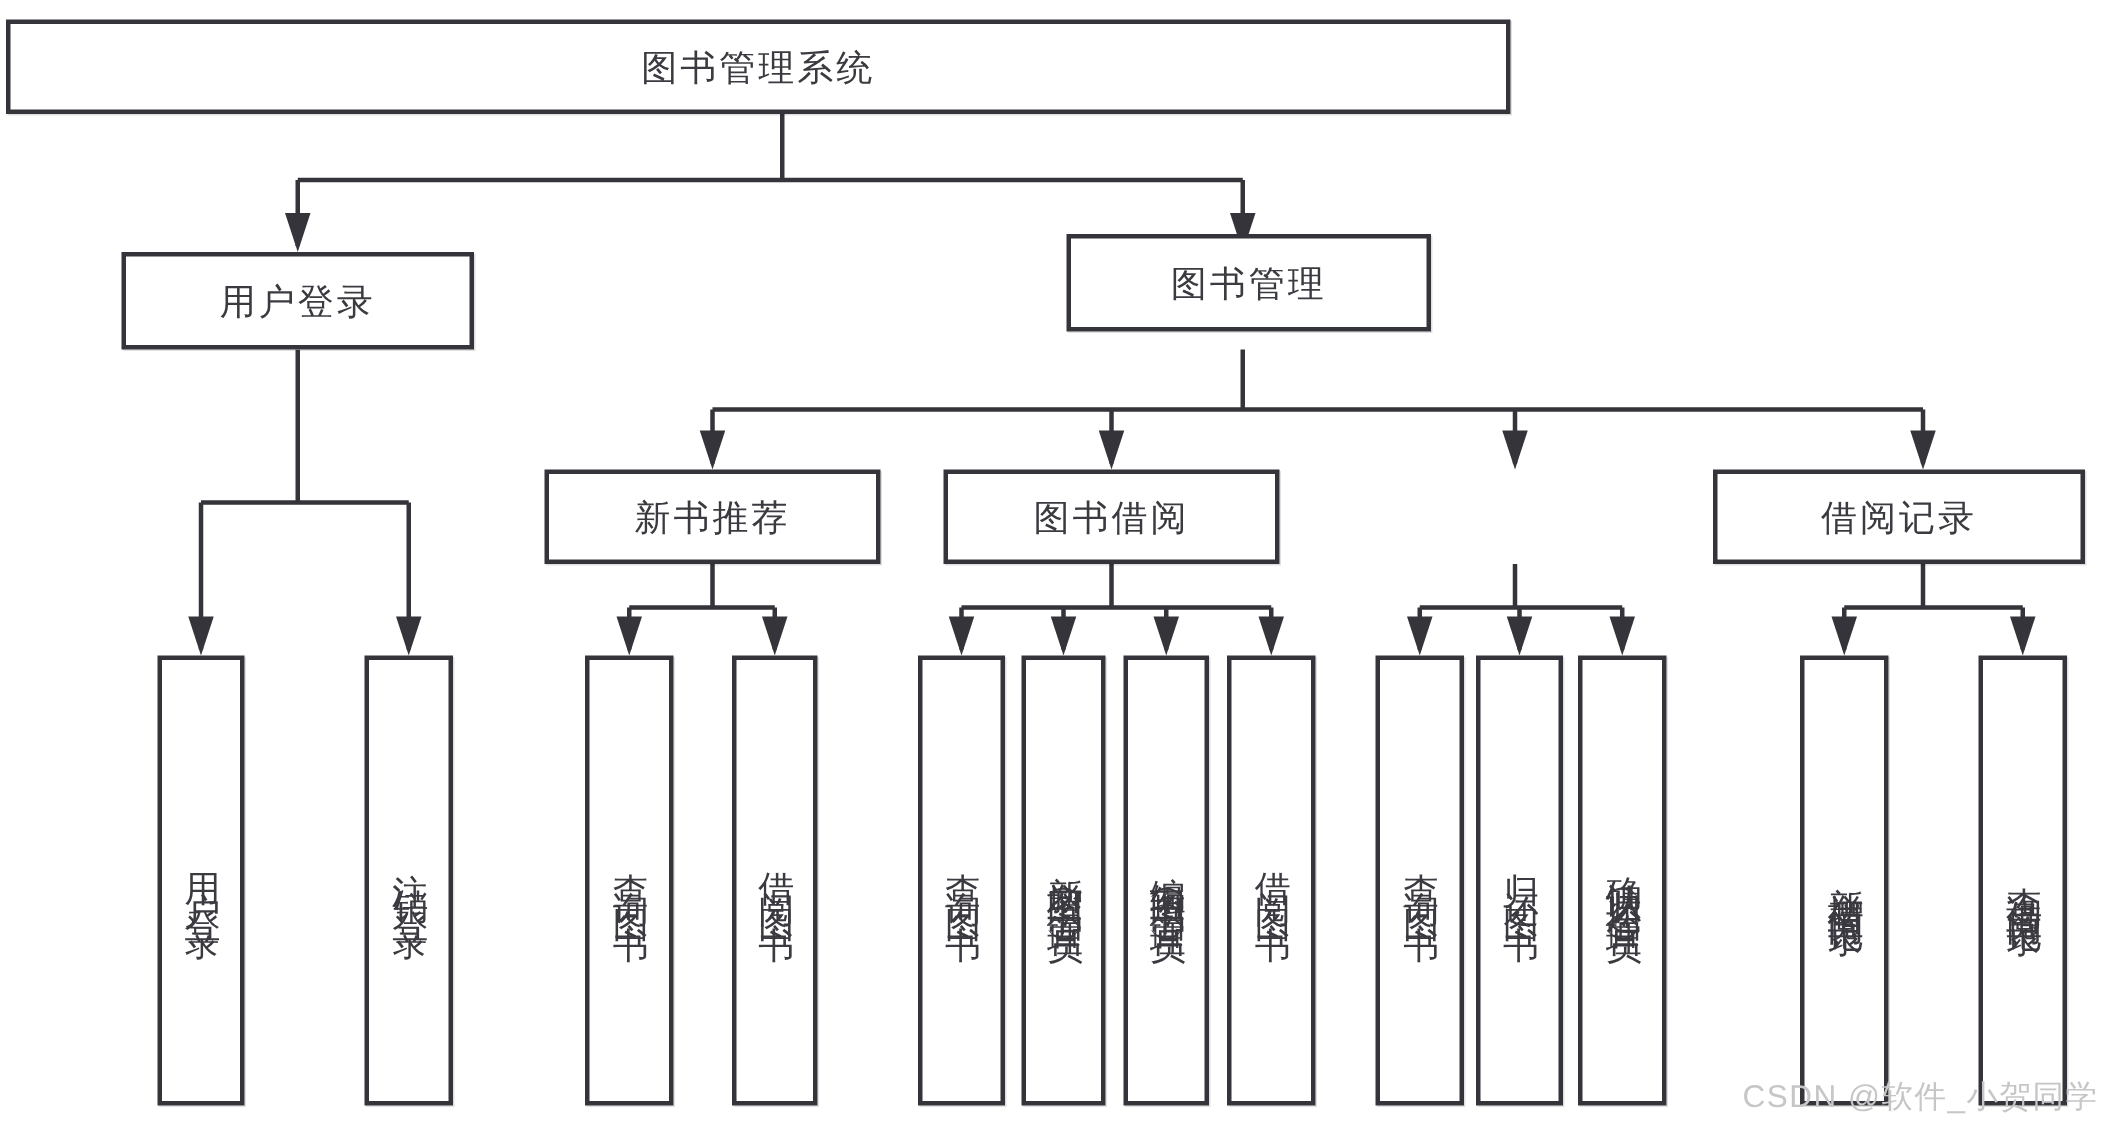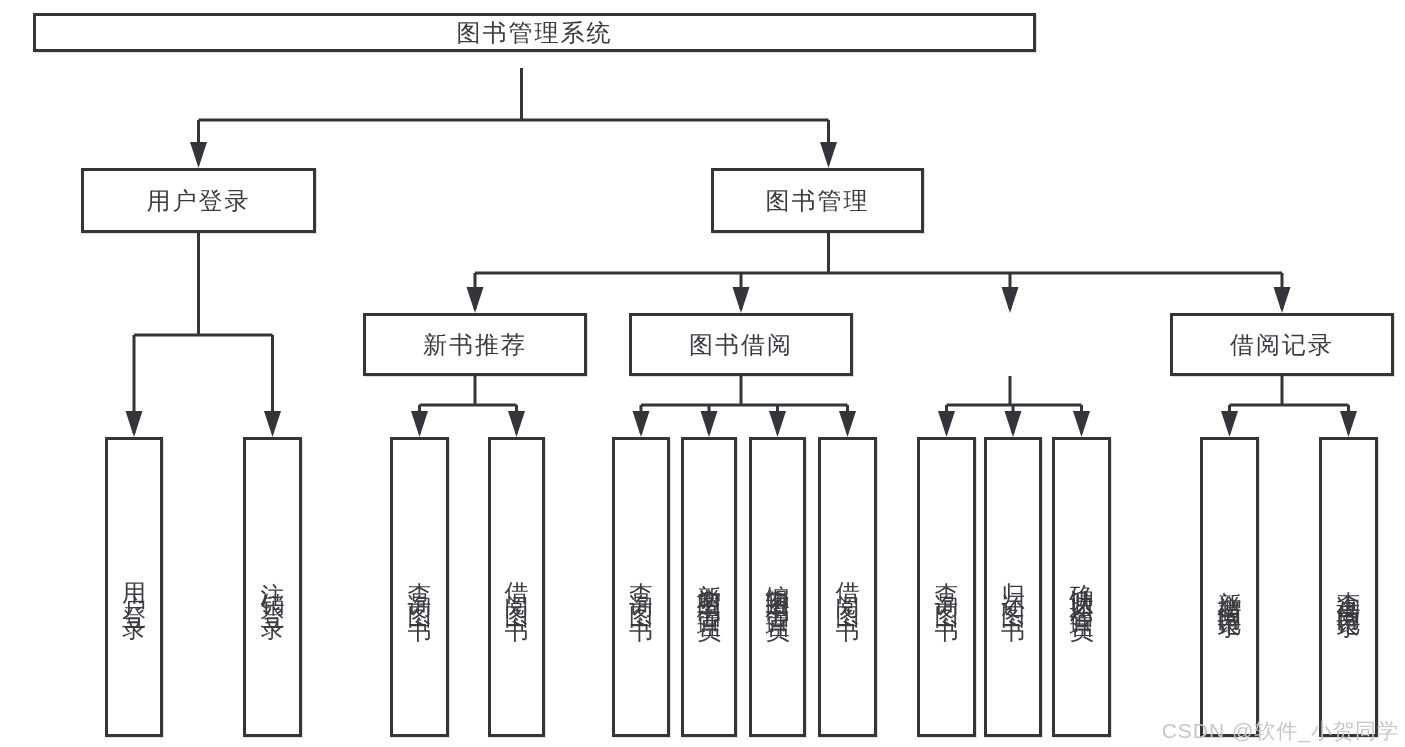--- a/index.html
+++ b/index.html
@@ -84,38 +84,38 @@
       <polygon points="769,411 786,411 777.5,437"></polygon>
       <polygon points="839,411 856,411 847.5,437"></polygon>
       <polygon points="938,411 955,411 946.5,437"></polygon>
       <polygon points="1004.5,411 1021.5,411 1013,437"></polygon>
       <polygon points="1073,411 1090,411 1081.5,437"></polygon>
       <polygon points="1221,411 1238,411 1229.5,437"></polygon>
       <polygon points="1340,411 1357,411 1348.5,437"></polygon>
     </g>
   </svg>
 
-  <div class="node" style="left:33px;top:13px;width:1003px;height:39px">
+  <div class="node" style="left:4px;top:13px;width:1003px;height:63px">
     <span class="h-label">图书管理系统</span>
   </div>
 
   <div class="node" style="left:81px;top:168px;width:235px;height:65px">
     <span class="h-label">用户登录</span>
   </div>
-  <div class="node" style="left:711px;top:168px;width:213px;height:65px">
+  <div class="node" style="left:711px;top:156px;width:243px;height:65px">
     <span class="h-label">图书管理</span>
   </div>
 
   <div class="node" style="left:363px;top:313px;width:224px;height:63px">
     <span class="h-label">新书推荐</span>
   </div>
   <div class="node" style="left:629px;top:313px;width:224px;height:63px">
     <span class="h-label">图书借阅</span>
   </div>
-  <div class="node" style="left:1170px;top:313px;width:224px;height:63px">
+  <div class="node" style="left:1142px;top:313px;width:248px;height:63px">
     <span class="h-label">借阅记录</span>
   </div>
 
   <div class="node" style="left:105px;top:437px;width:58px;height:300px">
     <span class="v-label v-short">用户登录</span>
   </div>
   <div class="node" style="left:243px;top:437px;width:59px;height:300px">
     <span class="v-label v-short">注销登录</span>
   </div>
 

